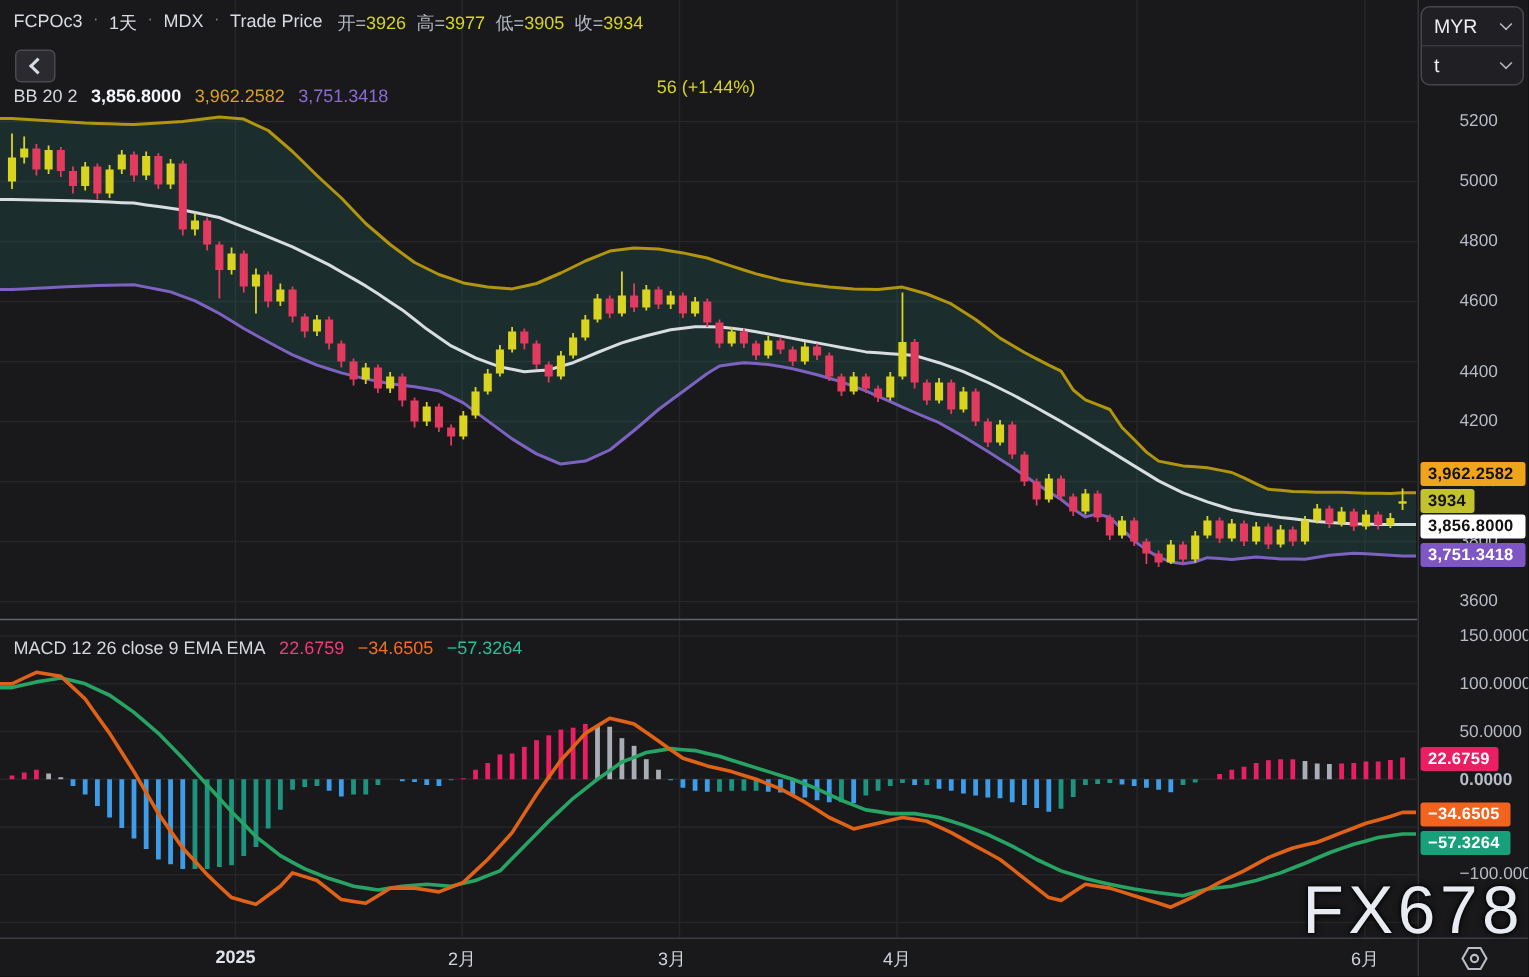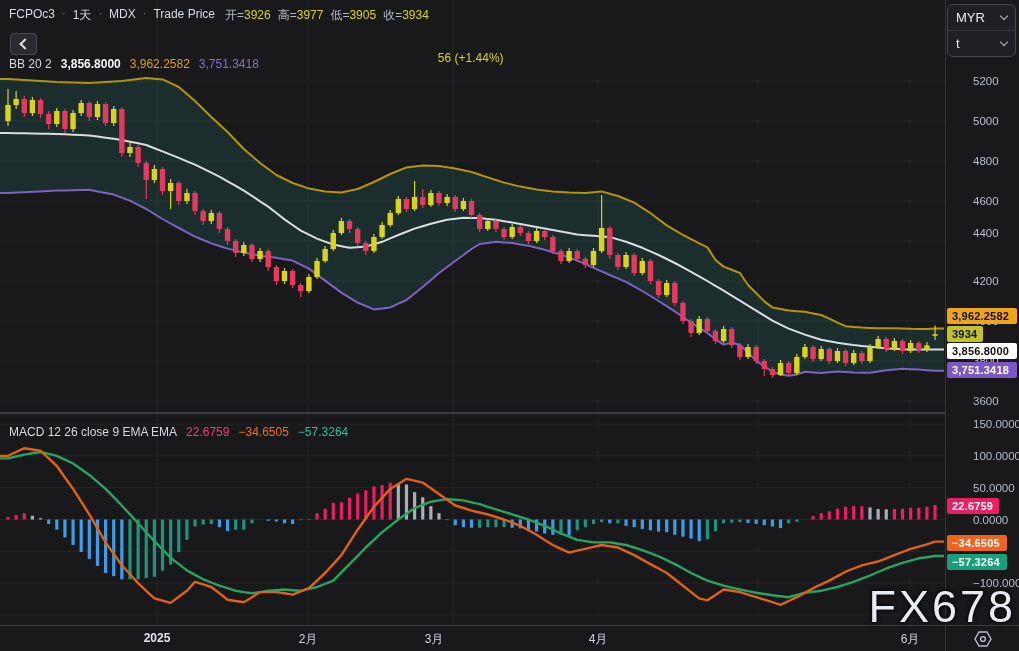--- a/index.html
+++ b/index.html
@@ -475,42 +475,42 @@
     <span class="h">22.6759</span>
     <span class="m">−34.6505</span>
     <span class="s">−57.3264</span>
   </div>
 
   <div id="paxis">
       <div class="tick" style="top: 81px;">5200</div>
       <div class="tick" style="top: 121px;">5000</div>
       <div class="tick" style="top: 161px;">4800</div>
       <div class="tick" style="top: 201px;">4600</div>
-      <div class="tick" style="top: 233px;">4400</div>
+      <div class="tick" style="top: 248px;">4400</div>
       <div class="tick" style="top: 281px;">4200</div>
       <div class="tick" style="top: 321px;">4000</div>
       <div class="tick" style="top: 361px;">3800</div>
       <div class="tick" style="top: 401px;">3600</div>
       <div class="tick" style="top: 424.025px;">150.0000</div>
       <div class="tick" style="top: 455.85px;">100.0000</div>
       <div class="tick" style="top: 487.675px;">50.0000</div>
-      <div class="tick" style="top: 519.5px;">0.0000</div>
+      <div class="tick" style="top: 519.5px; font-weight: bold;">0.0000</div>
       <div class="tick" style="top: 583.15px;">−100.0000</div>
       <div class="badge" style="top: 316px; background: rgb(240, 164, 28); color: rgb(17, 17, 17); min-width: 60px;">3,962.2582</div>
       <div class="badge" style="top: 334px; background: rgb(194, 194, 46); color: rgb(17, 17, 17); min-width: 26px;">3934</div>
       <div class="badge" style="top: 351px; background: rgb(255, 255, 255); color: rgb(17, 17, 17); min-width: 60px;">3,856.8000</div>
       <div class="badge" style="top: 370px; background: rgb(126, 87, 197); color: rgb(255, 255, 255); min-width: 60px;">3,751.3418</div>
       <div class="badge" style="top: 506px; background: rgb(233, 30, 99); color: rgb(255, 255, 255); min-width: 42px;">22.6759</div>
       <div class="badge" style="top: 543px; background: rgb(242, 100, 30); color: rgb(255, 255, 255); min-width: 50px;">−34.6505</div>
       <div class="badge" style="top: 562px; background: rgb(23, 160, 121); color: rgb(255, 255, 255); min-width: 50px;">−57.3264</div>
     </div>
   <div id="taxis">
       <div class="tlab bold" style="left: 157px;">2025</div>
       <div class="tlab" style="left: 308px;">2月</div>
-      <div class="tlab" style="left: 434px;">3月</div>
+      <div class="tlab" style="left: 448px;">3月</div>
       <div class="tlab" style="left: 598px;">4月</div>
       <div class="tlab" style="left: 758px; margin-top: 40px;">5月</div>
       <div class="tlab" style="left: 910px;">6月</div>
     </div>
 
   <div id="corner-br">
     <svg width="20" height="18" viewBox="0 0 20 18">
       <polygon points="6,2 14,2 18,9 14,16 6,16 2,9" fill="none" stroke="#b9bdc8" stroke-width="1.4"></polygon>
       <circle cx="10" cy="9" r="2.4" fill="none" stroke="#b9bdc8" stroke-width="1.4"></circle>
     </svg>

